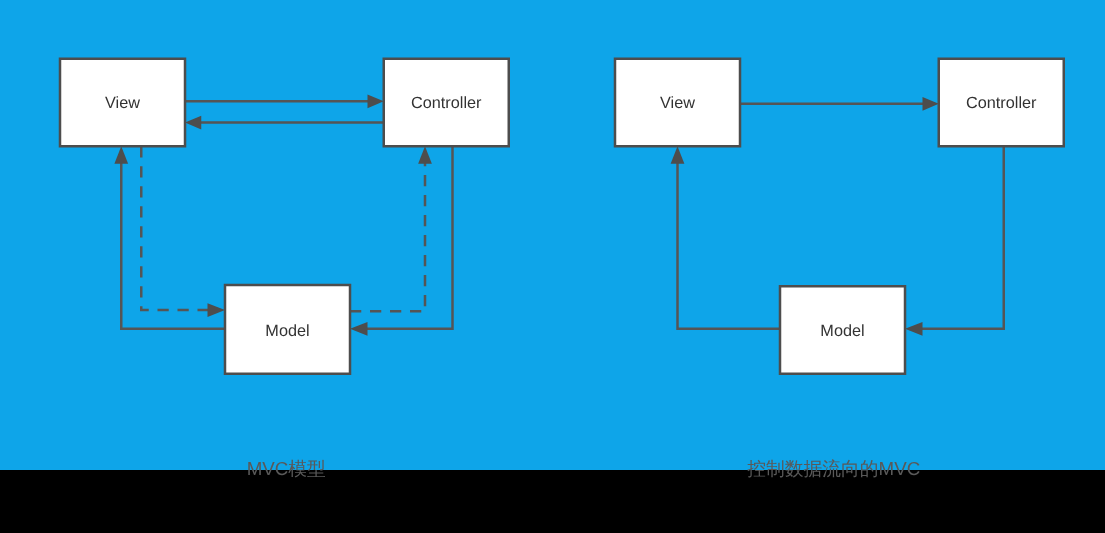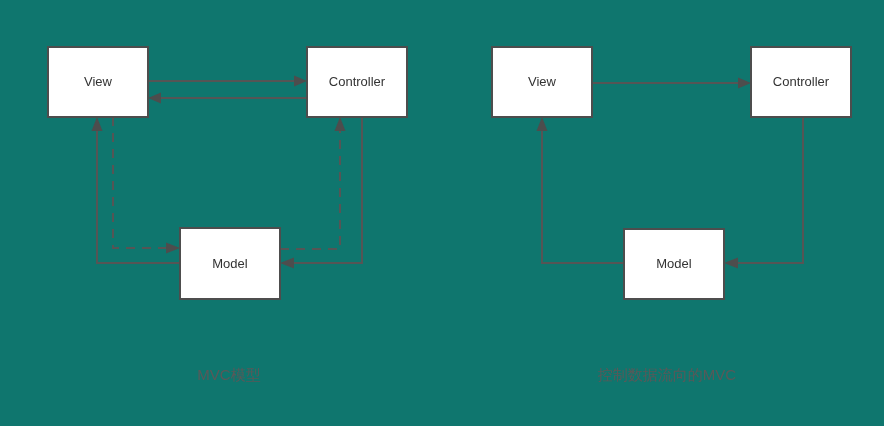--- a/index.html
+++ b/index.html
@@ -9,22 +9,22 @@
   }
   body {
     width: 884px;
     height: 426px;
     overflow: hidden;
     font-family: "Liberation Sans", "DejaVu Sans", sans-serif;
   }
   #canvas {
     position: relative;
     width: 884px;
-    height: 426px;
-    background: #0f766e;
+    height: 376px;
+    background: #0ea5e9;
   }
   svg.diagram {
     position: absolute;
     top: 0;
     left: 0;
     width: 884px;
     height: 426px;
   }
   .node-rect {
     fill: #ffffff;

